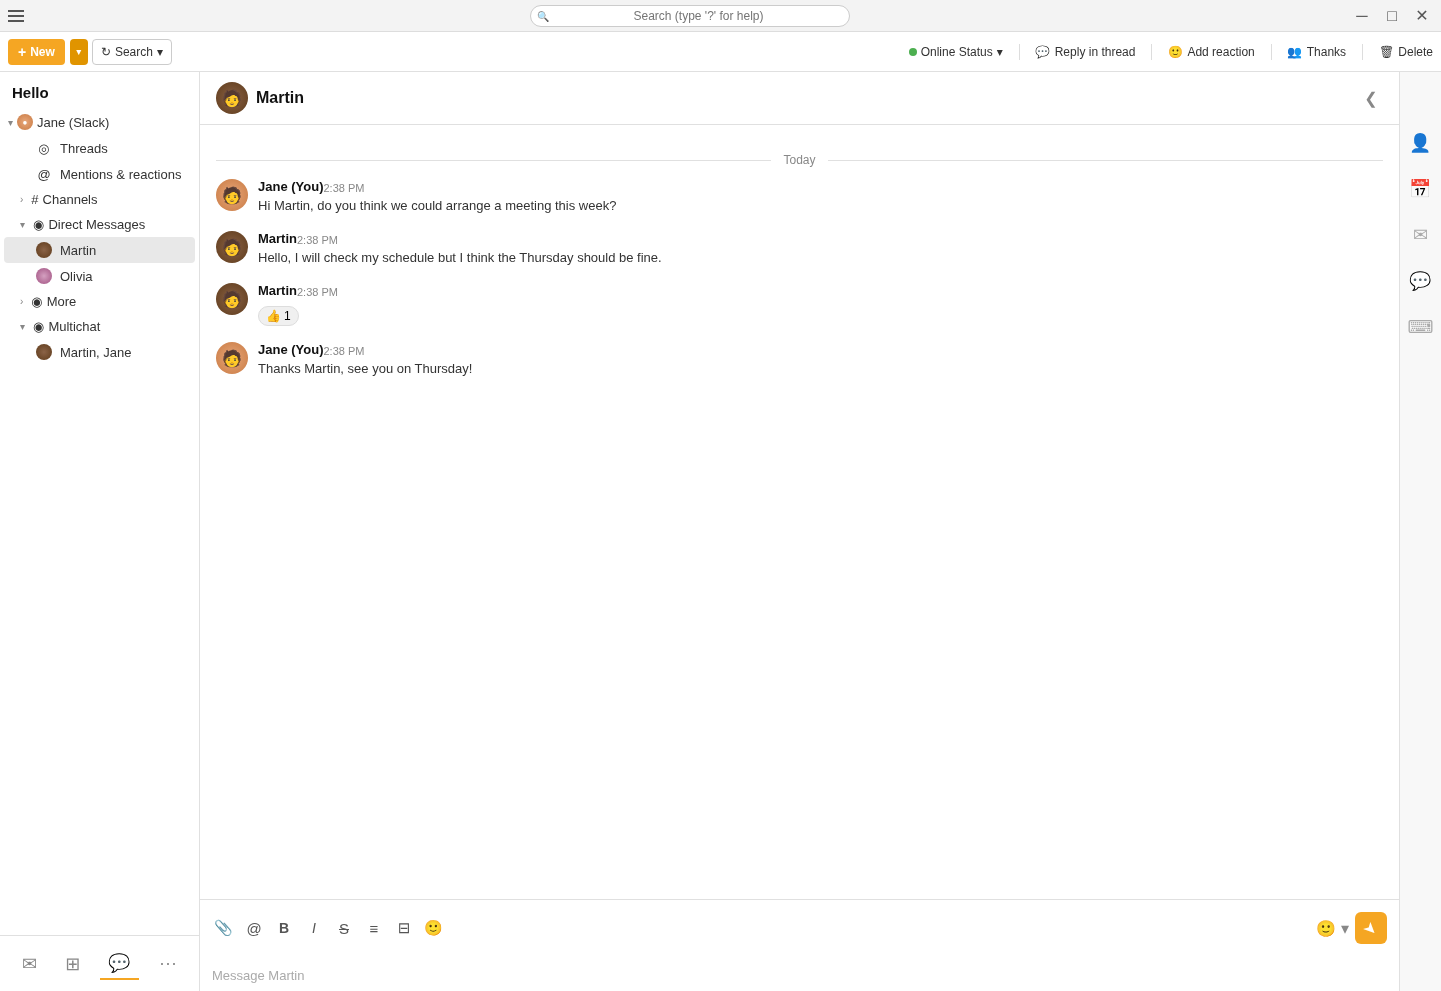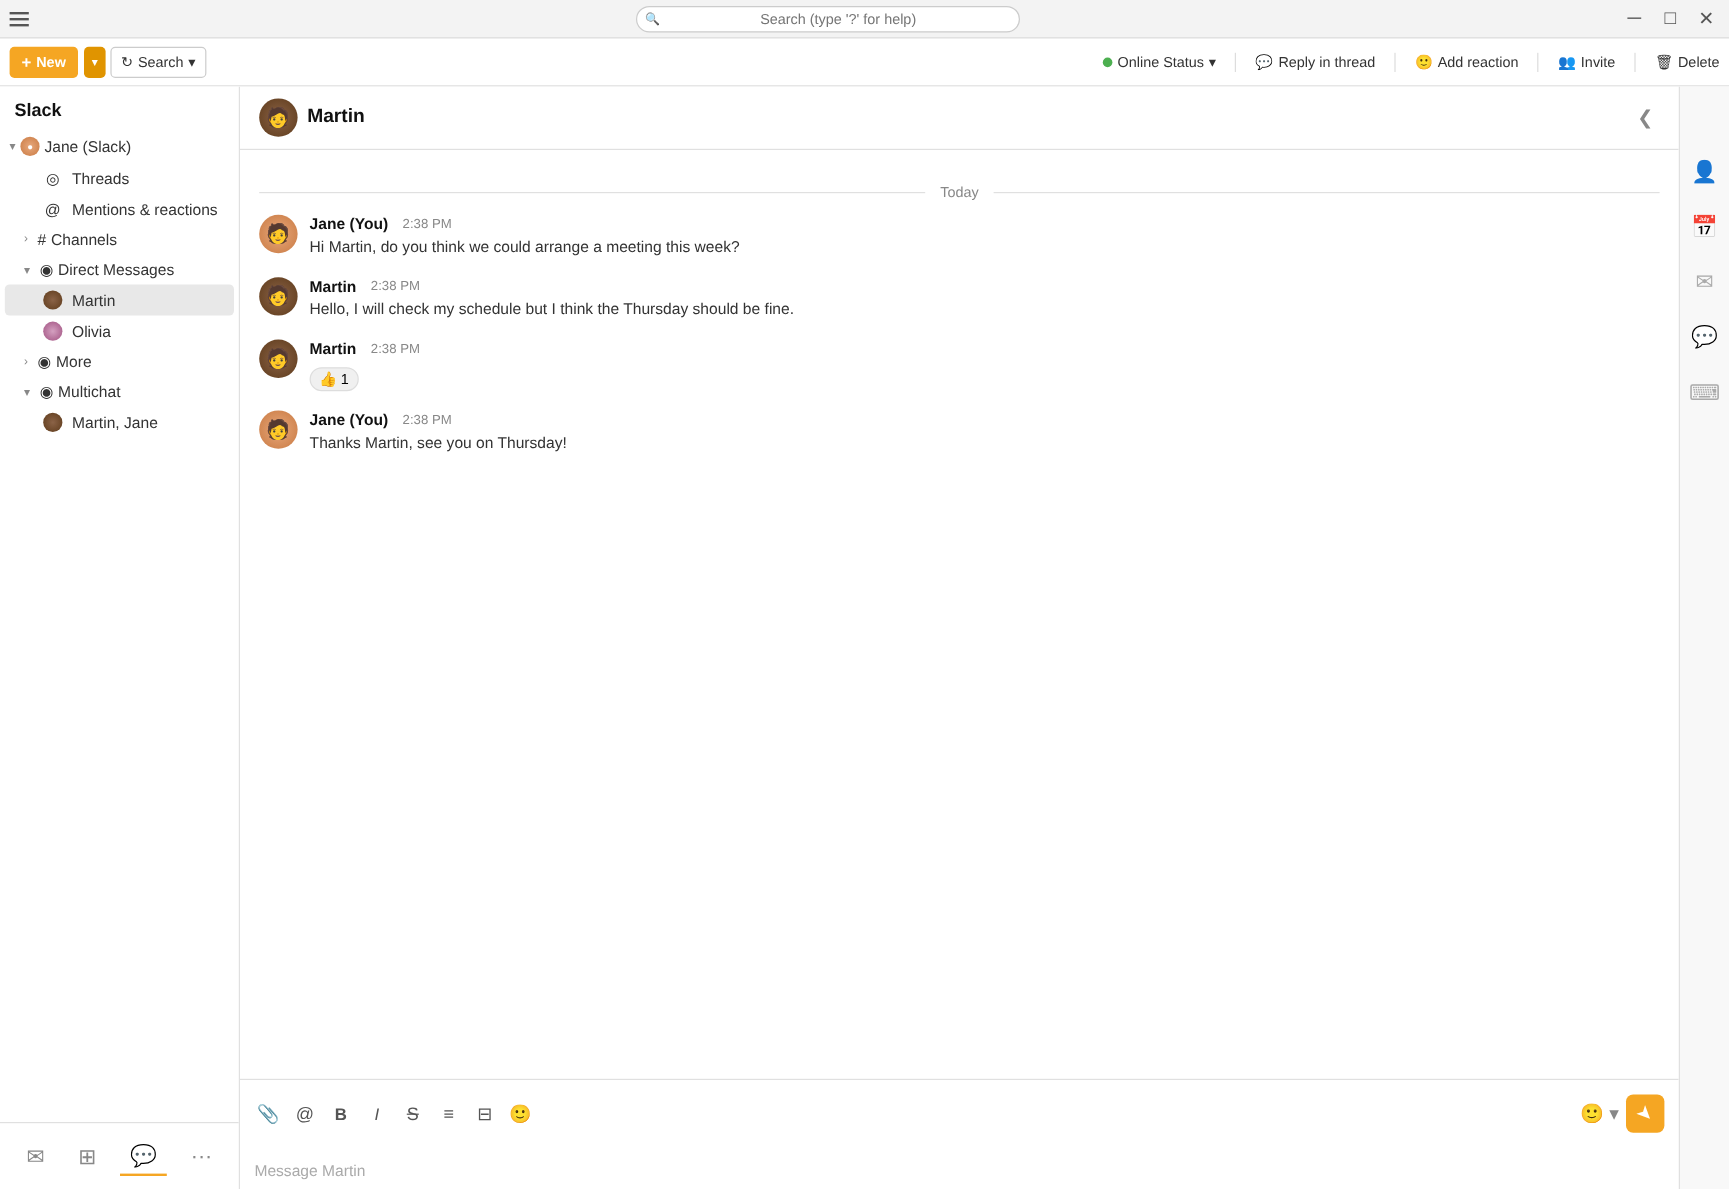--- a/index.html
+++ b/index.html
@@ -57,21 +57,21 @@
     .chat-header-name { font-size: 16px; font-weight: 700; color: #111; }
     .chat-header-back { margin-left: auto; width: 24px; height: 24px; display: flex; align-items: center; justify-content: center; cursor: pointer; color: #888; font-size: 16px; }
 
     
     .messages-area { flex: 1; overflow-y: auto; padding: 16px; }
     .message-group { display: flex; gap: 10px; margin-bottom: 16px; align-items: flex-start; }
     .msg-avatar { width: 32px; height: 32px; border-radius: 50%; flex-shrink: 0; display: flex; align-items: center; justify-content: center; font-size: 16px; }
     .msg-avatar-jane { background: radial-gradient(circle, #e8a87c, #c87941); }
     .msg-avatar-martin { background: radial-gradient(circle, #8B6347, #5D3A1A); }
     .msg-content { flex: 1; }
-    .msg-header { display: flex; align-items: center; gap: 12px; margin-bottom: 3px; }
+    .msg-header { display: flex; align-items: flex-end; gap: 0; margin-bottom: 3px; }
     .msg-name { font-weight: 700; font-size: 13px; color: #111; }
     .msg-time { font-size: 11px; color: #888; }
     .msg-text { font-size: 13px; color: #333; line-height: 1.4; }
     .reaction-badge { display: inline-flex; align-items: center; gap: 3px; background: #f0f0f0; border: 1px solid #ddd; border-radius: 10px; padding: 2px 7px; font-size: 12px; margin-top: 5px; cursor: pointer; }
 
     
     .input-area { border-top: 1px solid #e0e0e0; padding: 8px 12px; }
     .input-toolbar { display: flex; align-items: center; gap: 6px; padding: 4px 0 8px; }
     .input-tool { background: none; border: none; cursor: pointer; color: #555; font-size: 15px; width: 24px; height: 24px; display: flex; align-items: center; justify-content: center; }
     .input-tool.bold { font-weight: 900; font-size: 14px; }
@@ -136,34 +136,34 @@
       <span>Reply in thread</span>
     </button>
     <div class="toolbar-action-sep"></div>
     <button class="toolbar-action">
       <span>🙂</span>
       <span>Add reaction</span>
     </button>
     <div class="toolbar-action-sep"></div>
     <button class="toolbar-action">
       <span>👥</span>
-      <span>Invite</span>
+      <span>Thanks</span>
     </button>
     <div class="toolbar-action-sep"></div>
     <button class="toolbar-action">
       <span>🗑</span>
       <span>Delete</span>
     </button>
   </div>
 </div>
 
 <div class="main">
 
   <div class="sidebar">
-    <div class="sidebar-title">Slack</div>
+    <div class="sidebar-title">Hello</div>
 
     <div class="sidebar-parent">
       <span class="chevron">▾</span>
       <div class="sidebar-avatar avatar-jane">●</div>
       <span>Jane (Slack)</span>
     </div>
 
     <div class="sidebar-item" style="padding-left: 32px;">
       <span class="icon">◎</span>
       <span>Threads</span>

